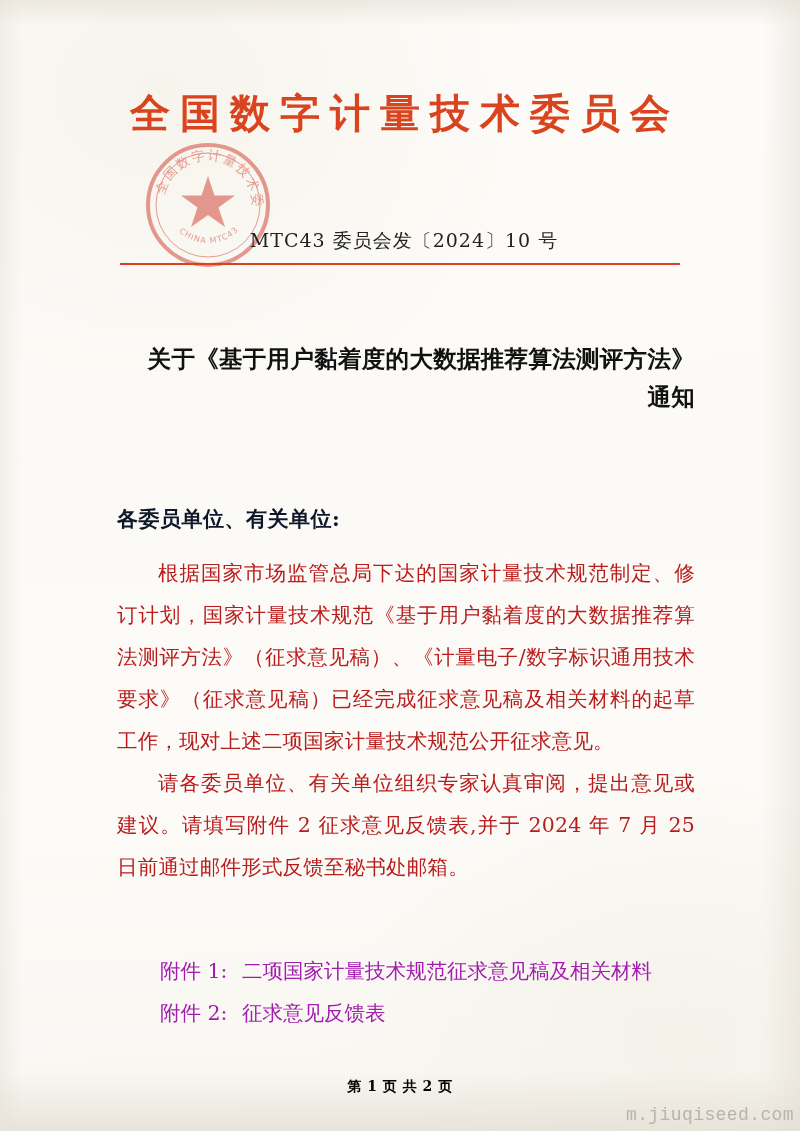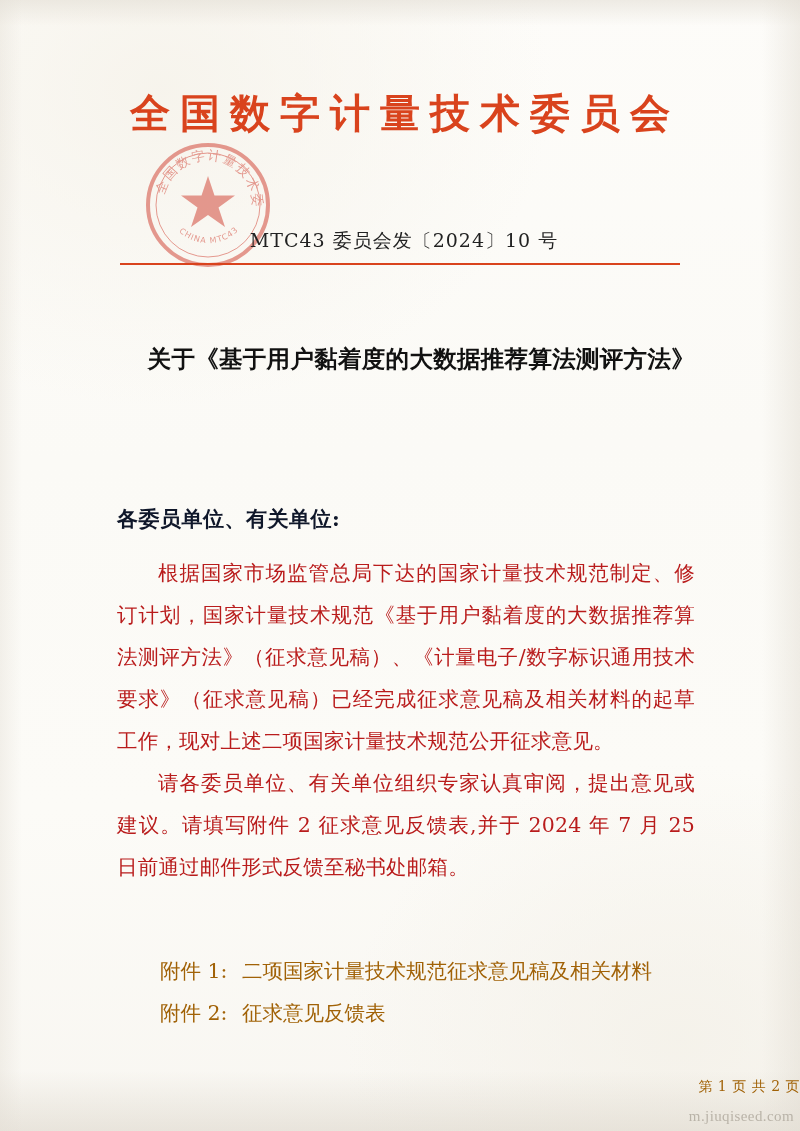--- a/index.html
+++ b/index.html
@@ -154,46 +154,47 @@
     margin-top: 8px;
   }
 
   .attachments {
     position: absolute;
     top: 950px;
     left: 160px;
     width: 560px;
     font-size: 20.5px;
     line-height: 42px;
-    color: #a16207;
+    color: #a21caf;
   }
   .attachments .att-line {
     white-space: nowrap;
   }
   .att-label {
     margin-right: 8px;
   }
 
   .footer-page {
     position: absolute;
     top: 1078px;
     left: 0;
     right: 0;
-    text-align: right;
+    text-align: center;
     font-size: 14px;
-    color: #a16207;
+    color: #000000;
     letter-spacing: 0.5px;
+    font-weight: bold;
   }
 
   .watermark {
     position: absolute;
     right: 6px;
     bottom: 6px;
-    font-family: Liberation Serif, serif;
-    font-size: 15px;
+    font-family: Liberation Mono, monospace;
+    font-size: 18px;
     color: #b9b3a8;
     letter-spacing: 0.4px;
   }
 </style>
 </head>
 <body>
 
 <div class="page"></div>
 
 <div class="seal">
@@ -217,20 +218,21 @@
   <div class="letterhead">
     <div class="letterhead-title">全国数字计量技术委员会</div>
   </div>
 
   <div class="doc-number">MTC43 委员会发〔2024〕10 号</div>
 
   <div class="rule"></div>
 
   <div class="doc-title">
     <span class="line">关于《基于用户黏着度的大数据推荐算法测评方法》</span>
+    <span class="line">通知</span>
   </div>
 
   <div class="salutation">各委员单位、有关单位:</div>
 
   <div class="body">
     <p>根据国家市场监管总局下达的国家计量技术规范制定、修订计划，国家计量技术规范《基于用户黏着度的大数据推荐算法测评方法》（征求意见稿）、《计量电子/数字标识通用技术要求》（征求意见稿）已经完成征求意见稿及相关材料的起草工作，现对上述二项国家计量技术规范公开征求意见。</p>
     <p>请各委员单位、有关单位组织专家认真审阅，提出意见或建议。请填写附件 2 征求意见反馈表,并于 2024 年 7 月 25 日前通过邮件形式反馈至秘书处邮箱。</p>
   </div>
 
   <div class="attachments">

